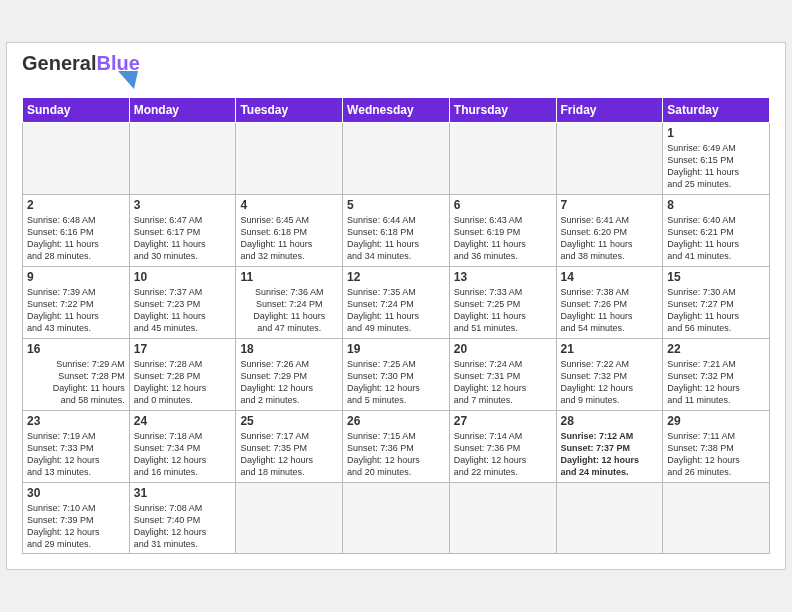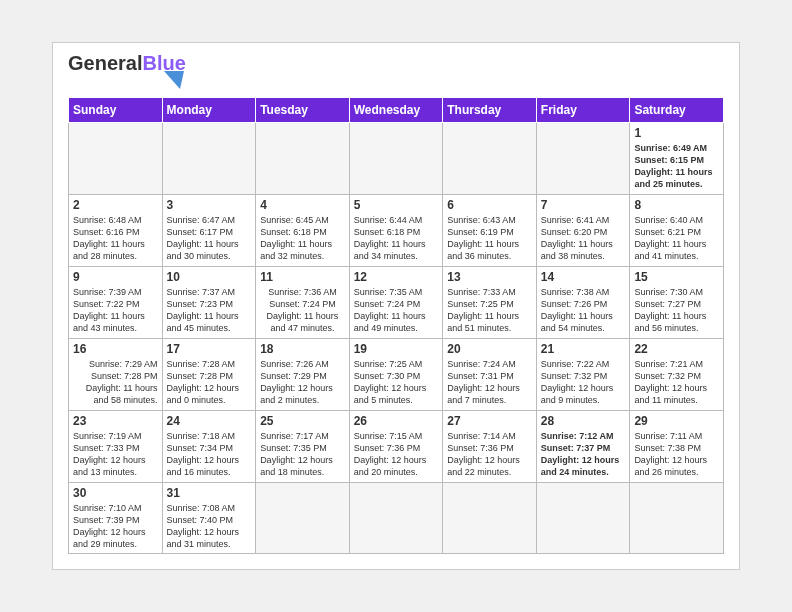--- a/index.html
+++ b/index.html
@@ -7,21 +7,21 @@
       font-family: Arial, sans-serif;
       background: #f0f0f0;
       display: flex;
       justify-content: center;
       align-items: center;
       width: 792px;
       min-height: 612px;
     }
     .page {
       background: #fff;
-      width: 688px;
+      width: 780px;
       margin: 10px auto;
       padding: 10px 15px 15px;
       border: 1px solid #ccc;
     }
     .header {
       display: flex;
       justify-content: space-between;
       align-items: flex-start;
       margin-bottom: 8px;
     }
@@ -125,21 +125,21 @@
     <tbody id="calendar-body">
     <tr>
           <td class="empty"></td>
           <td class="empty"></td>
           <td class="empty"></td>
           <td class="empty"></td>
           <td class="empty"></td>
           <td class="empty"></td>
           <td>
             <span class="day-number">1</span>
-            <div class="day-info" style="white-space: pre-line; font-weight: bold;">Sunrise: 6:49 AM
+            <div class="day-info" style="white-space: pre-line;">Sunrise: 6:49 AM
 Sunset: 6:15 PM
 Daylight: 11 hours
 and 25 minutes.</div>
           </td>
         </tr>
         <tr>
           <td>
             <span class="day-number">2</span>
             <div class="day-info" style="white-space: pre-line;">Sunrise: 6:48 AM
 Sunset: 6:16 PM

